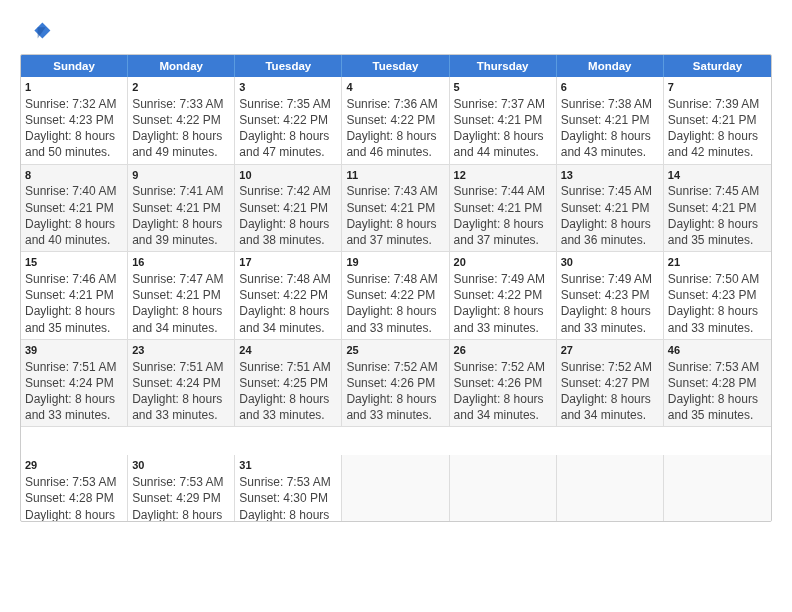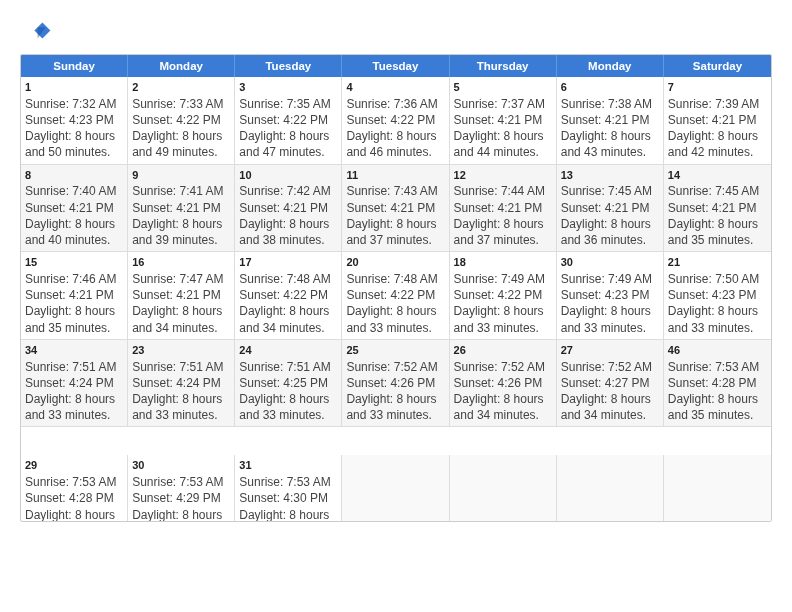--- a/index.html
+++ b/index.html
@@ -230,39 +230,39 @@
           </div>
           <div class="cal-cell">
             <span class="day-num">16</span>
             <div class="cell-text">Sunrise: 7:47 AM<br>Sunset: 4:21 PM<br>Daylight: 8 hours<br>and 34 minutes.</div>
           </div>
           <div class="cal-cell">
             <span class="day-num">17</span>
             <div class="cell-text">Sunrise: 7:48 AM<br>Sunset: 4:22 PM<br>Daylight: 8 hours<br>and 34 minutes.</div>
           </div>
           <div class="cal-cell">
+            <span class="day-num">19</span>
+            <div class="cell-text">Sunrise: 7:48 AM<br>Sunset: 4:22 PM<br>Daylight: 8 hours<br>and 33 minutes.</div>
+          </div>
+          <div class="cal-cell">
             <span class="day-num">20</span>
-            <div class="cell-text">Sunrise: 7:48 AM<br>Sunset: 4:22 PM<br>Daylight: 8 hours<br>and 33 minutes.</div>
-          </div>
-          <div class="cal-cell">
-            <span class="day-num">18</span>
             <div class="cell-text">Sunrise: 7:49 AM<br>Sunset: 4:22 PM<br>Daylight: 8 hours<br>and 33 minutes.</div>
           </div>
           <div class="cal-cell">
             <span class="day-num">30</span>
             <div class="cell-text">Sunrise: 7:49 AM<br>Sunset: 4:23 PM<br>Daylight: 8 hours<br>and 33 minutes.</div>
           </div>
           <div class="cal-cell">
             <span class="day-num">21</span>
             <div class="cell-text">Sunrise: 7:50 AM<br>Sunset: 4:23 PM<br>Daylight: 8 hours<br>and 33 minutes.</div>
           </div>
         </div>
         <div class="cal-row row-alt">
           <div class="cal-cell">
-            <span class="day-num">34</span>
+            <span class="day-num">39</span>
             <div class="cell-text">Sunrise: 7:51 AM<br>Sunset: 4:24 PM<br>Daylight: 8 hours<br>and 33 minutes.</div>
           </div>
           <div class="cal-cell">
             <span class="day-num">23</span>
             <div class="cell-text">Sunrise: 7:51 AM<br>Sunset: 4:24 PM<br>Daylight: 8 hours<br>and 33 minutes.</div>
           </div>
           <div class="cal-cell">
             <span class="day-num">24</span>
             <div class="cell-text">Sunrise: 7:51 AM<br>Sunset: 4:25 PM<br>Daylight: 8 hours<br>and 33 minutes.</div>
           </div>

